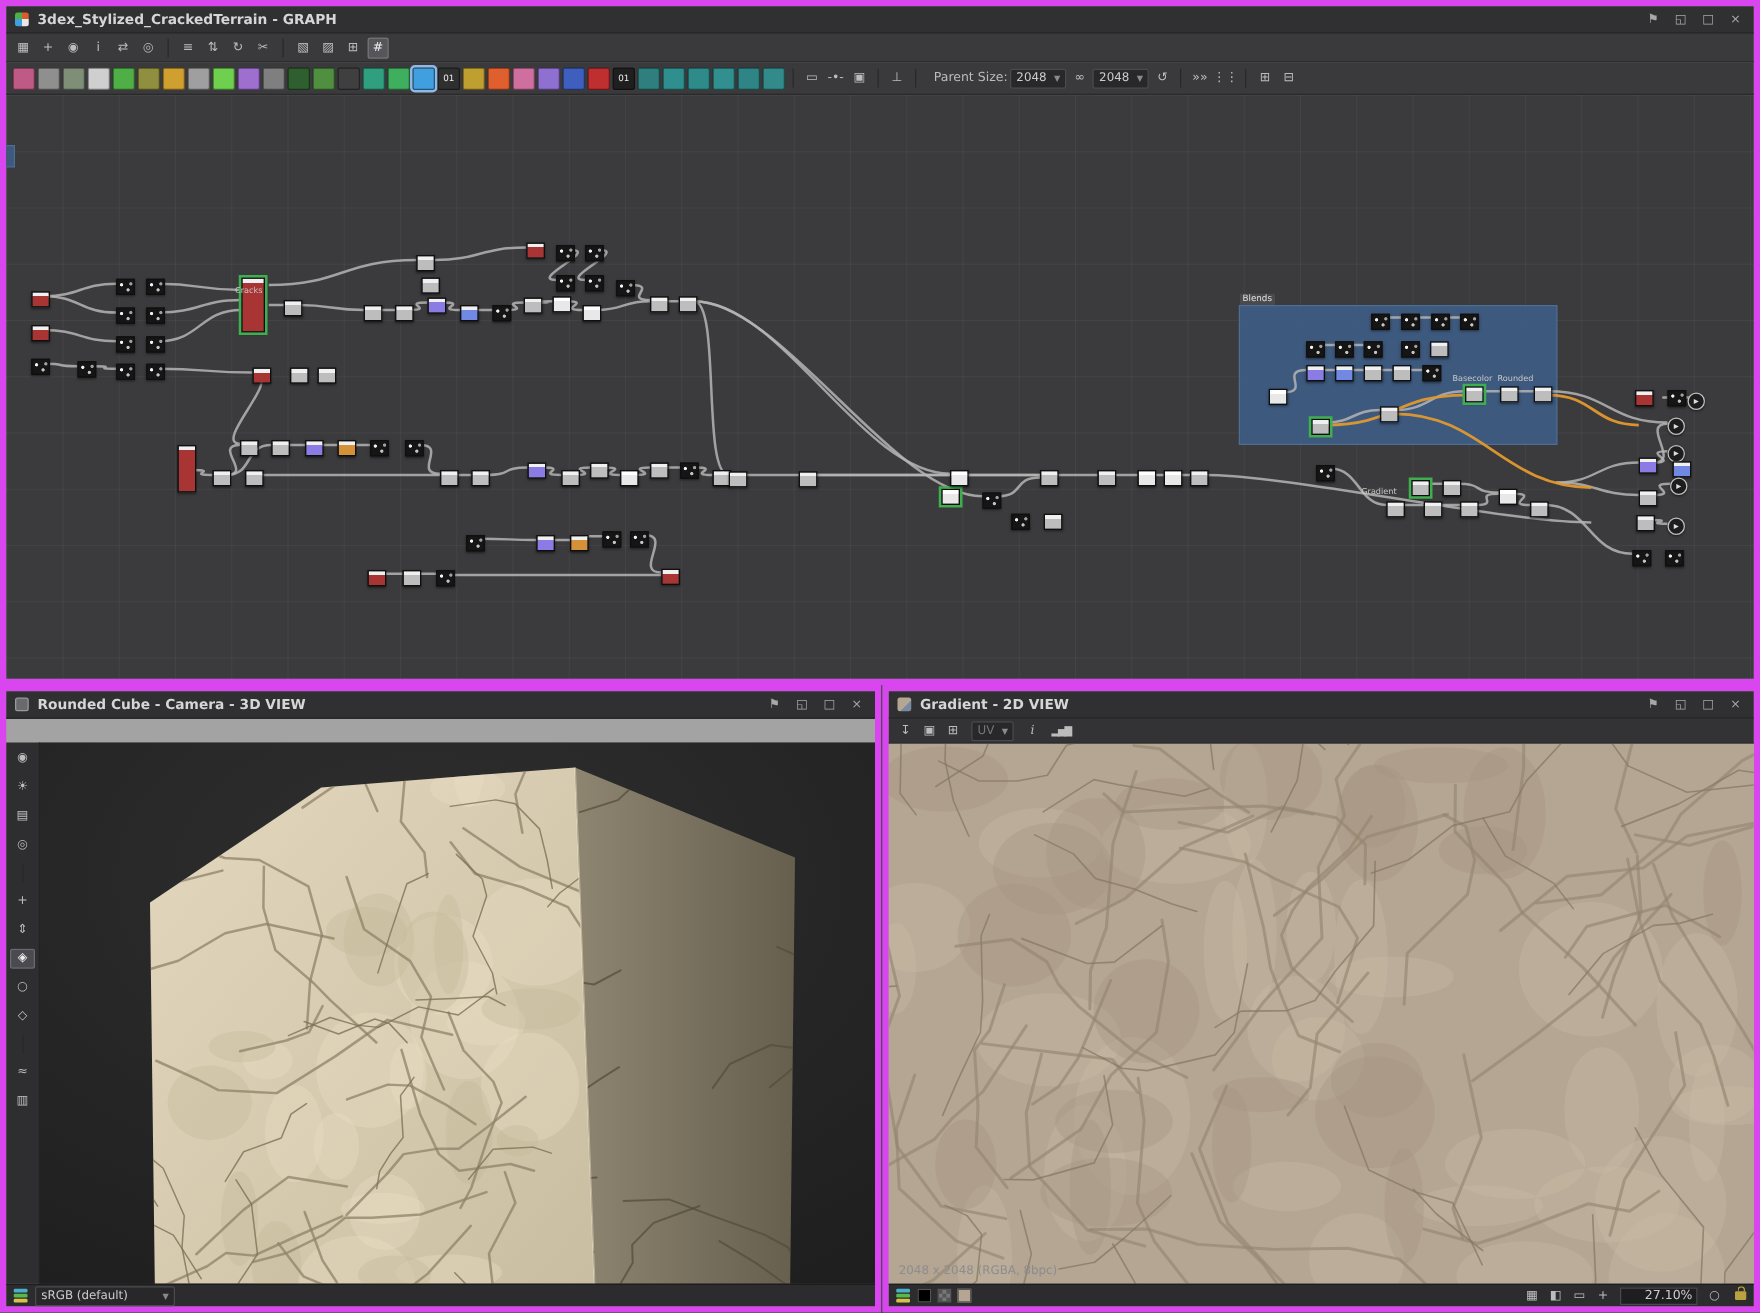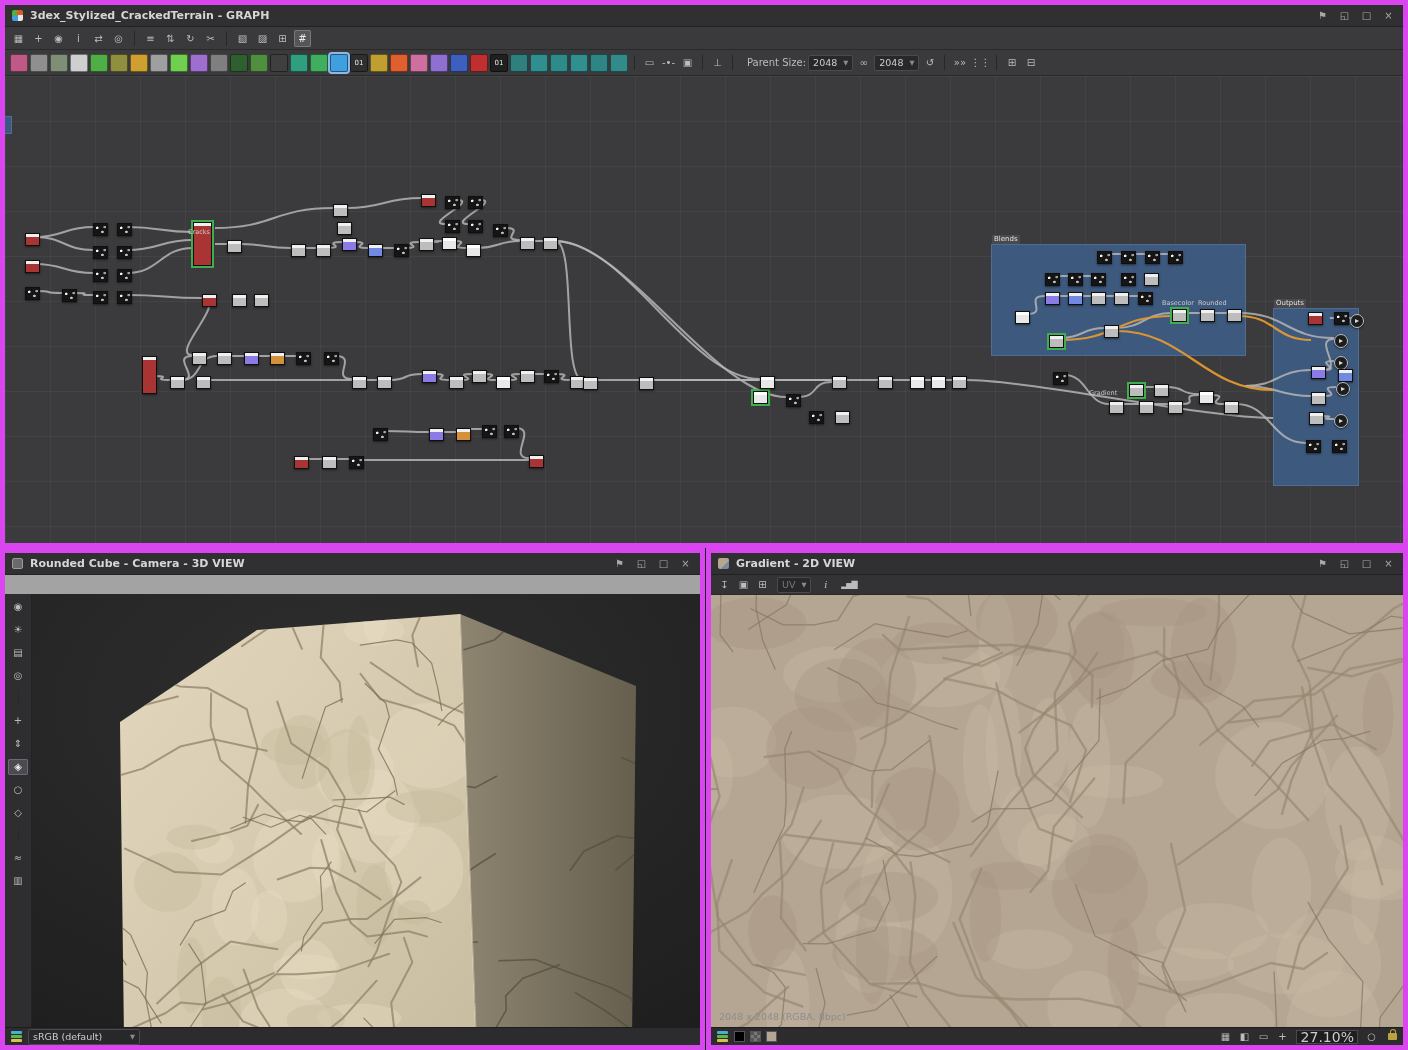--- a/index.html
+++ b/index.html
@@ -78,21 +78,21 @@
   #viewport3d{flex:1;position:relative;overflow:hidden;background:#242424}
   .bottombar{position:absolute;left:0;right:0;bottom:0;height:18px;background:#2c2c2e;
     border-top:1px solid #1d1d1d;display:flex;align-items:center;padding:0 6px;gap:5px;box-sizing:border-box}
   .layers-icon{width:12px;height:12px;position:relative;flex:0 0 auto}
   .layers-icon i{position:absolute;left:0;width:11px;height:3px;border-radius:1px;display:block}
   .swatch{width:11px;height:11px;border:1px solid #555557;box-sizing:border-box;flex:0 0 auto}
 
   #tb2d{height:20px;background:#333335;gap:6px}
   #viewport2d{position:absolute;left:0;top:42px;right:0;bottom:18px;overflow:hidden;background:#b5a593}
   .size-info{position:absolute;left:8px;bottom:5px;font-size:9.5px;color:#8d8d8d;z-index:2}
-  .zoom-box{width:62px;height:14px;background:#1e1e20;border:1px solid #4a4a4e;font-size:14px;
+  .zoom-box{width:62px;height:14px;background:#1e1e20;border:1px solid #4a4a4e;font-size:10px;
     color:#cccccc;display:flex;align-items:center;justify-content:flex-end;padding:0 3px;box-sizing:border-box}
   .lock-icon{width:9px;height:7px;background:#b9a23f;border-radius:1px;position:relative;margin-left:3px;flex:0 0 auto}
   .lock-icon:before{content:"";position:absolute;left:1.5px;top:-4px;width:6px;height:4px;
     border:1.5px solid #b9a23f;border-bottom:none;border-radius:3px 3px 0 0;box-sizing:border-box}
 </style>
 </head>
 <body>
 
 <section class="panel" id="graph-panel">
   <header class="titlebar">
@@ -279,23 +279,20 @@
         <path d="M1318 320 C 1340 320, 1309 311, 1331 311" class="gedge"></path>
         <path d="M1316 340 C 1338 340, 1307 343, 1329 343" class="gedge"></path>
         <path d="M1341 242 C 1363 242, 1309 242, 1331 242" class="gedge"></path>
         <path d="M1056 264 C 1111.5 264, 1111.5 240, 1167 240" class="gedge orange"></path>
         <path d="M1111 255 C 1181 255, 1198 314, 1268 314" class="gedge orange"></path>
         <path d="M1234 240 C 1270 240, 1270 264, 1306 264" class="gedge orange"></path>
       </svg>
       <div class="gframe" style="left: 986px; top: 168px; width: 253px; height: 110px;">
         <span class="gframe-label" style="background: rgb(74, 74, 76);">Blends</span>
       </div>
-      <div class="gframe" style="left: 1268px; top: 232px; width: 84px; height: 176px;">
-        <span class="gframe-label" style="background: rgb(74, 74, 76);">Outputs</span>
-      </div>
       <div class="gframe" style="left: -4px; top: 40px; width: 9px; height: 16px;"></div>
       <div class="gnode n-red" style="left: 20px; top: 157px;"></div>
       <div class="gnode n-red" style="left: 20px; top: 184px;"></div>
       <div class="gnode n-noise" style="left: 20px; top: 211px;"></div>
       <div class="gnode n-noise" style="left: 57px; top: 213px;"></div>
       <div class="gnode n-noise" style="left: 88px; top: 147px;"></div>
       <div class="gnode n-noise" style="left: 112px; top: 147px;"></div>
       <div class="gnode n-noise" style="left: 88px; top: 170px;"></div>
       <div class="gnode n-noise" style="left: 112px; top: 170px;"></div>
       <div class="gnode n-noise" style="left: 88px; top: 193px;"></div>

